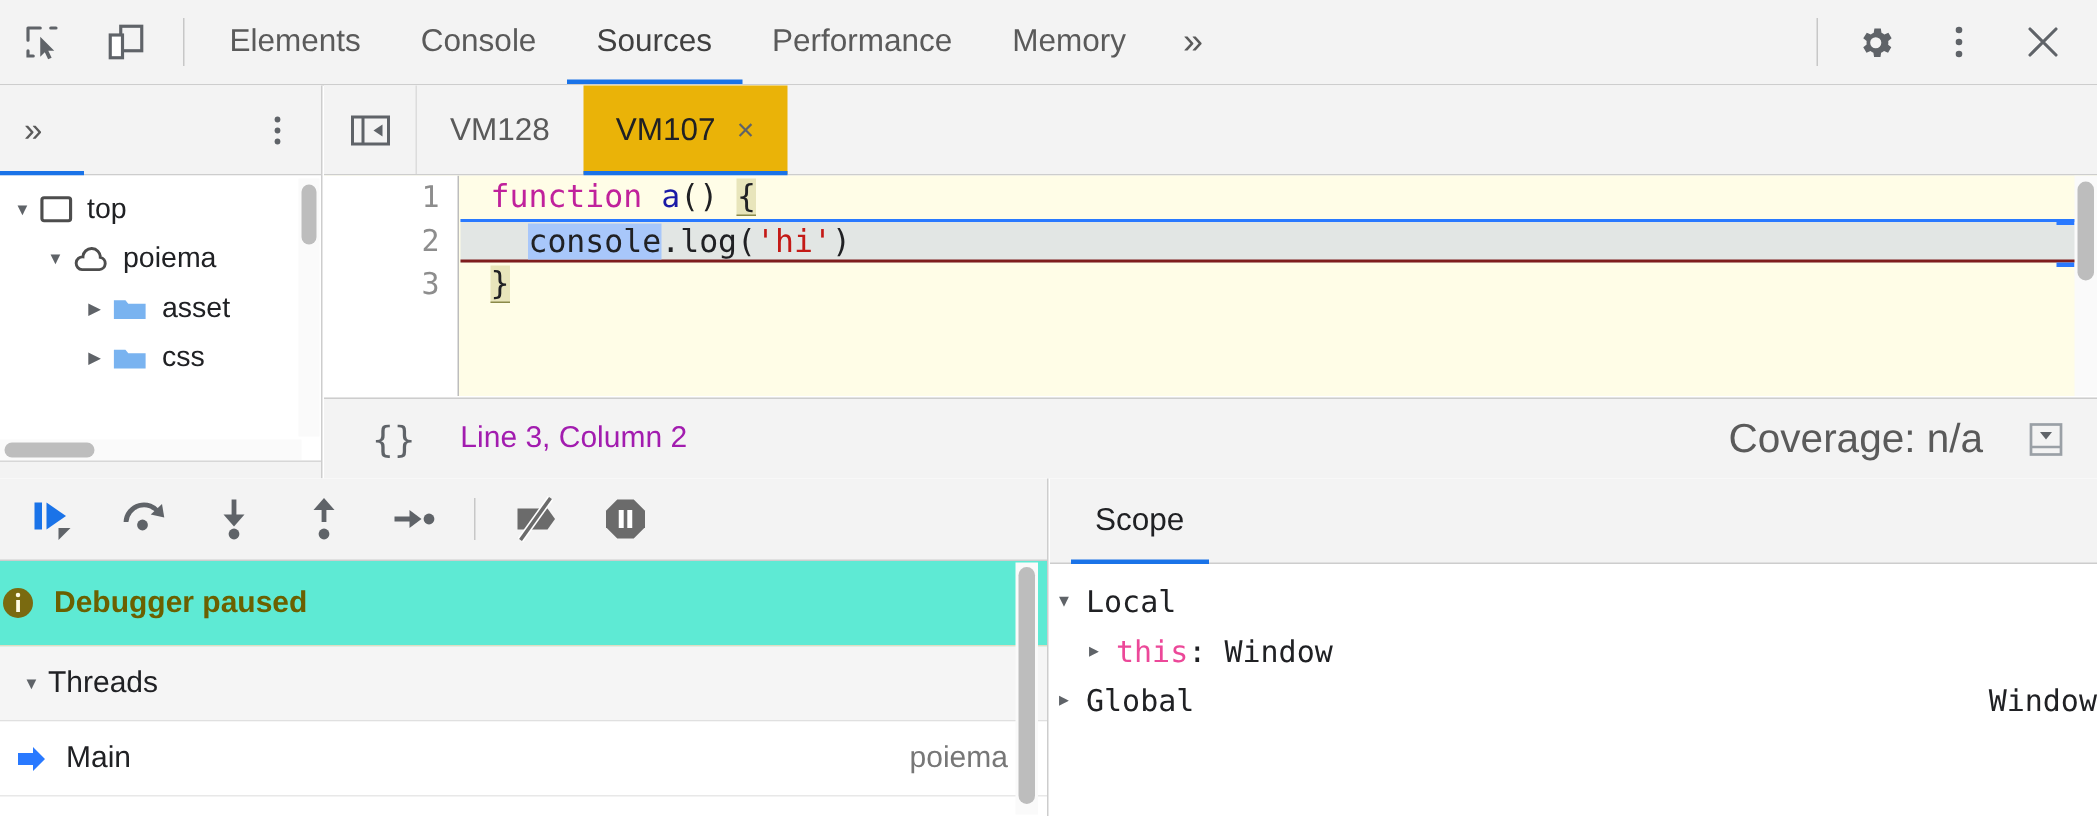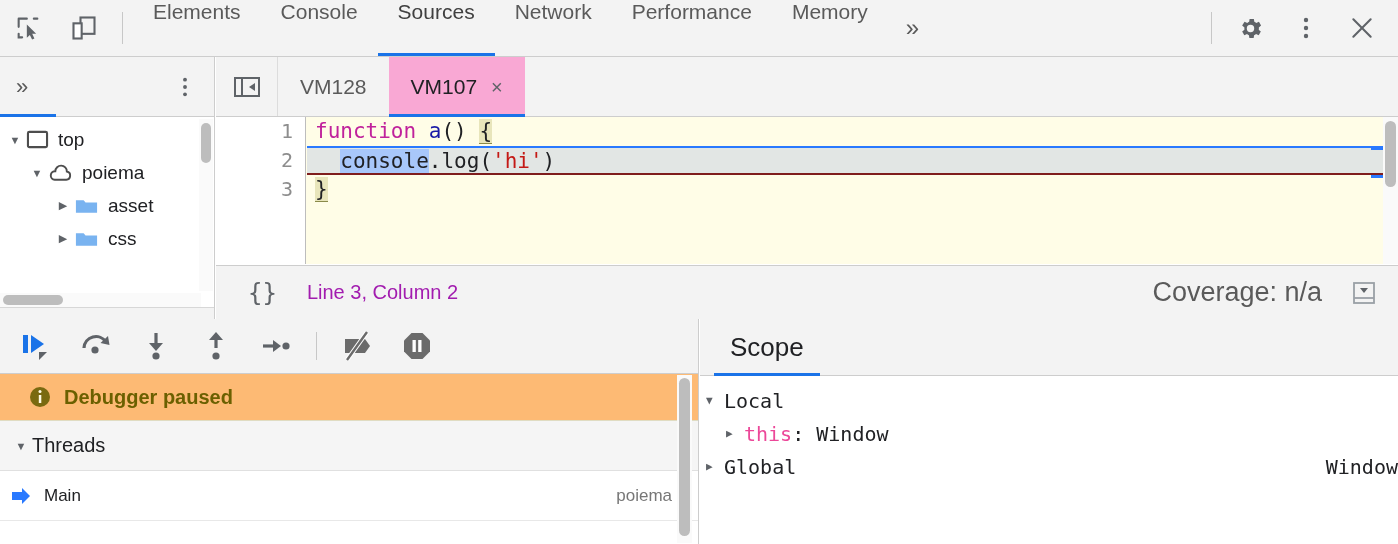--- a/index.html
+++ b/index.html
@@ -24,21 +24,21 @@
   .tb-icon-btn {
     width: 56px; height: 56px;
     display: flex; align-items: center; justify-content: center;
     cursor: pointer;
   }
   .tb-sep {
     width: 1px; height: 32px; background: #c7c7c7; margin: 0 10px;
   }
   .main-tabs { display: flex; align-items: stretch; height: 56px; }
   .main-tab {
-    display: flex; padding: 0 20px; height: 56px;
+    display: flex; align-items: center; padding: 0 20px; height: 56px;
     font-size: 21px; color: #5a5a5a; cursor: pointer; position: relative;
     white-space: nowrap;
   }
   .main-tab.active { color: #404040; }
   .main-tab.active::after {
     content: ""; position: absolute; left: 0; right: 0; bottom: 0;
     height: 3px; background: #1a73e8;
   }
   .tb-overflow {
     font-size: 24px; color: #5a5a5a; padding: 0 18px; cursor: pointer;
@@ -104,21 +104,21 @@
     display: flex; align-items: stretch;
   }
   .ft-icon-btn {
     width: 62px; display: flex; align-items: center; justify-content: center;
     border-right: 1px solid #dcdcdc; cursor: pointer;
   }
   .file-tab {
     display: flex; align-items: center; padding: 0 22px; position: relative;
     font-size: 21px; color: #5a5a5a; cursor: pointer; white-space: nowrap;
   }
-  .file-tab.active { color: #202124; background: #f9a8d4; }
+  .file-tab.active { color: #202124; background: #eab308; }
   .file-tab.active::after {
     content: ""; position: absolute; left: 0; right: 0; bottom: -1px;
     height: 3px; background: #1a73e8;
   }
   .ft-close {
     margin-left: 14px; font-size: 20px; color: #5f6368; line-height: 1; cursor: pointer;
   }
   .code-area {
     position: relative; height: 147px; background: #fffde7; overflow: hidden;
   }
@@ -127,21 +127,21 @@
     background: #ffffff; border-right: 1px solid #bdbdbd;
   }
   .gline {
     height: 29px; line-height: 29px; text-align: right; padding-right: 12px;
     font-family: "DejaVu Sans Mono", monospace; font-size: 20px; color: #8d8d8d;
   }
   .code-lines {
     position: absolute; left: 91px; top: 0; right: 0; height: 100%;
     font-family: "DejaVu Sans Mono", monospace; font-size: 21px;
   }
-  .cline { height: 29px; line-height: 29px; padding-left: 8px; white-space: pre; color: #202124; }
+  .cline { height: 29px; line-height: 29px; padding-left: 20px; white-space: pre; color: #202124; }
   .cline.exec {
     background: #e2e6e4;
     border-top: 2px solid #2979ff; border-bottom: 2px solid #7f1d1d;
     height: 29px; line-height: 26px;
   }
   .tok-keyword { color: #c0229c; }
   .tok-fn { color: #1a1aa6; }
   .tok-str { color: #c41a16; }
   .sel { background: #a8c7fa; }
   .brace-match { background: #e8e5bb; border-bottom: 1px solid #8a8a4a; }
@@ -179,35 +179,35 @@
   .debug-toolbar {
     height: 55px; background: #f3f3f3; border-bottom: 1px solid #cdcdcd;
     display: flex; align-items: center; padding-left: 6px;
   }
   .dbg-btn {
     width: 60px; height: 54px; display: flex; align-items: center; justify-content: center;
     cursor: pointer;
   }
   .dbg-sep { width: 1px; height: 28px; background: #c7c7c7; margin: 0 10px; }
   .paused-banner {
-    height: 47px; background: #fdba74; border-bottom: 1px solid #e0dcc2;
-    display: flex; align-items: center; padding-left: 28px;
+    height: 57px; background: #5eead4; border-bottom: 1px solid #e0dcc2;
+    display: flex; align-items: center; padding-left: 0;
   }
   .paused-text {
     font-size: 20px; font-weight: bold; color: #6b6000; margin-left: 12px;
   }
   .threads-head {
     height: 50px; background: #f5f5f5; border-bottom: 1px solid #e0e0e0;
     display: flex; align-items: center; padding-left: 10px;
     font-size: 20px; color: #202124;
   }
   .threads-head .tri { width: 20px; font-size: 11px; }
   .thread-row {
     height: 50px; display: flex; align-items: center; padding-left: 10px;
-    border-bottom: 1px solid #e8e8e8; background: #fff; font-size: 17px; cursor: pointer;
+    border-bottom: 1px solid #e8e8e8; background: #fff; font-size: 20px; cursor: pointer;
   }
   .thread-name { margin-left: 12px; color: #202124; }
   .thread-state { margin-left: auto; margin-right: 26px; color: #777; }
   .dbg-vscroll {
     position: absolute; right: 6px; top: 56px; width: 15px; height: 168px; background: #fafafa;
   }
   .dbg-vscroll i {
     position: absolute; left: 2px; top: 3px; width: 11px; height: 158px;
     background: #bdbdbd; border-radius: 6px; display: block;
   }
@@ -216,21 +216,21 @@
   .scope-pane {
     position: absolute; left: 700px; top: 319px; width: 698px; height: 225px;
     background: #ffffff;
   }
   .scope-tabs {
     height: 57px; background: #f3f3f3; border-bottom: 1px solid #cdcdcd;
     display: flex; align-items: stretch; padding-left: 14px;
   }
   .scope-tab {
     display: flex; align-items: center; padding: 0 16px; position: relative;
-    font-size: 26px; color: #5a5a5a; cursor: pointer; text-align: center;
+    font-size: 21px; color: #5a5a5a; cursor: pointer; text-align: center;
   }
   .scope-tab.active { color: #202124; }
   .scope-tab.active::after {
     content: ""; position: absolute; left: 0; right: 0; bottom: -1px;
     height: 3px; background: #1a73e8;
   }
   .scope-body { padding-top: 8px; font-family: "DejaVu Sans Mono", monospace; font-size: 20px; }
   .scope-row {
     display: flex; align-items: center; height: 33px; padding-left: 6px;
     color: #202124; cursor: pointer; white-space: nowrap;
@@ -273,23 +273,20 @@
       <div class="main-tab">
           <span>Elements</span>
         </div>
       <div class="main-tab">
           <span>Console</span>
         </div>
       <div class="main-tab active">
           <span>Sources</span>
         </div>
       <div class="main-tab">
-          <span>Network</span>
-        </div>
-      <div class="main-tab">
           <span>Performance</span>
         </div>
       <div class="main-tab">
           <span>Memory</span>
         </div>
     </div>
 
     <div class="tb-overflow">
       <span>»</span>
     </div>

